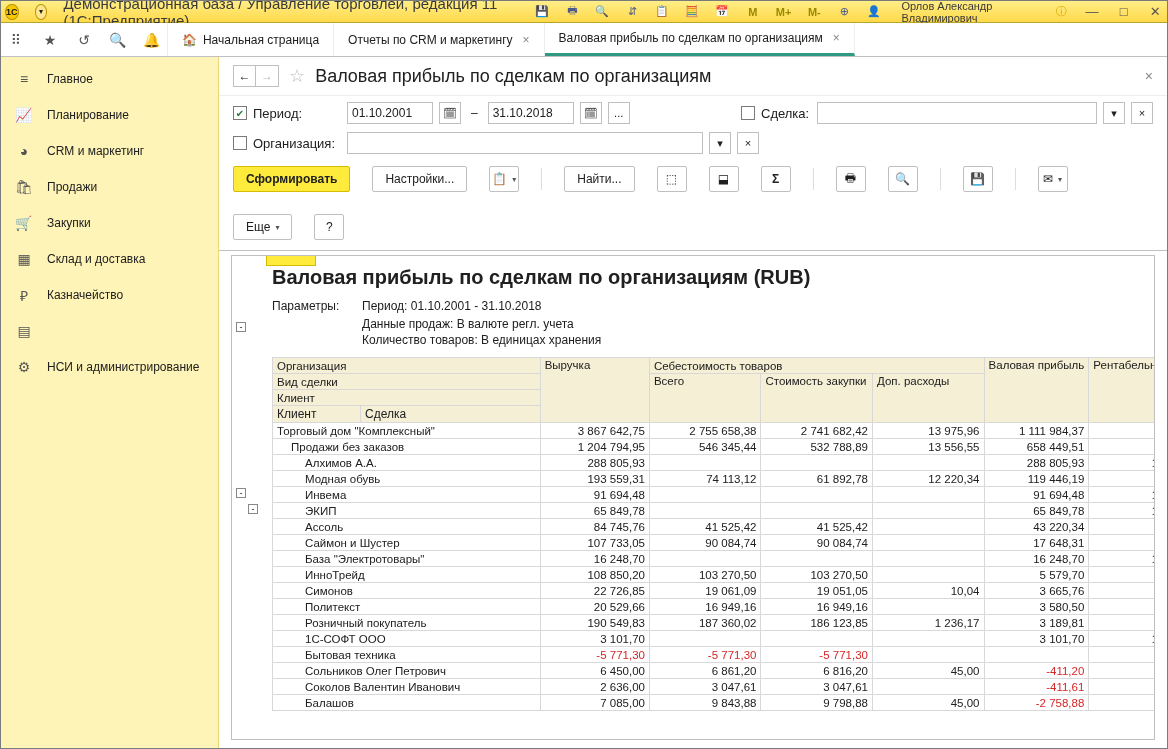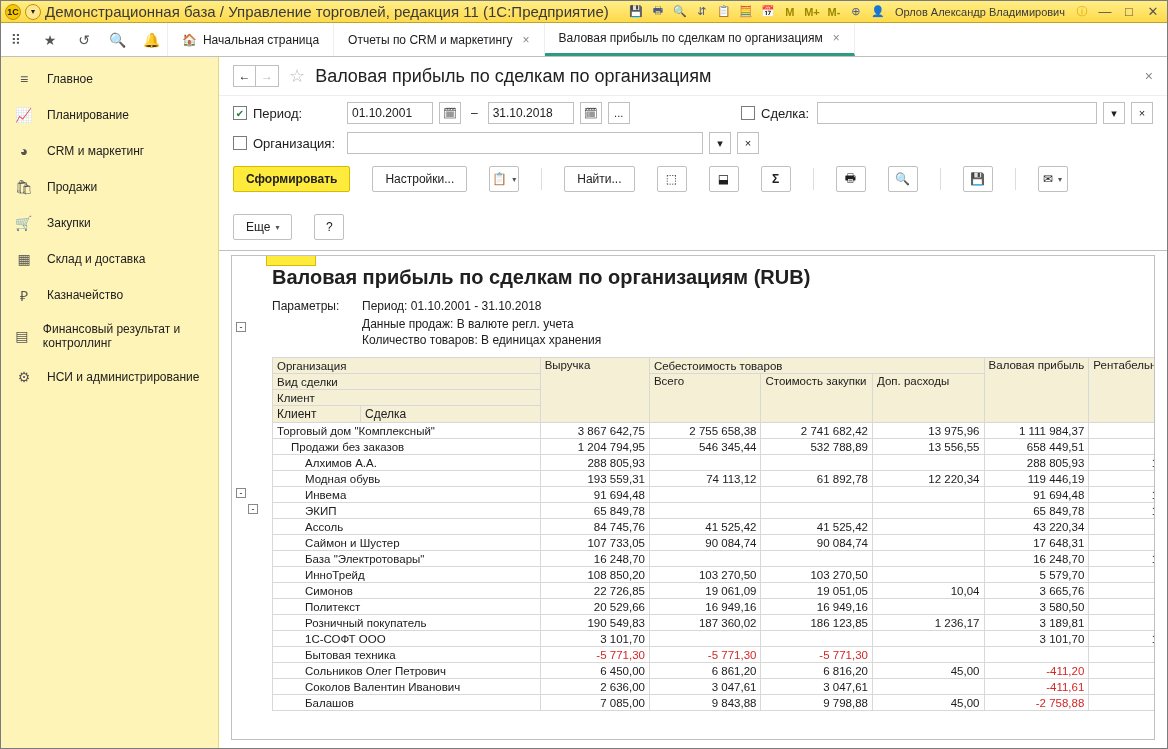--- a/index.html
+++ b/index.html
@@ -10,21 +10,21 @@
     --grid:#d8d8d8;
     --table-hdr:#f4efd5;
     --link:#1a3b8b;
     --red:#d62626;
     --text:#202020;
   }
   *{box-sizing:border-box;font-family:Arial,Helvetica,sans-serif;font-size:12px;color:var(--text);}
   body{margin:0;background:#8a8a8a;display:flex;justify-content:center;}
   .window{width:1168px;height:749px;background:#fff;border:1px solid #7b7b7b;box-shadow:0 2px 8px rgba(0,0,0,.4);display:flex;flex-direction:column;overflow:hidden;}
   
-  .titlebar{height:22px;background:linear-gradient(#ffee87,#ffd94a);display:flex;align-items:center;padding:0 4px;gap:4px;border-bottom:1px solid #b8a52c;}
+  .titlebar{height:22px;background:linear-gradient(#ffee87,#ffd94a);display:flex;align-items:center;padding:0 4px;gap:16px;border-bottom:1px solid #b8a52c;}
   .tb-logo{width:16px;height:16px;border-radius:50%;background:#f9c700;border:1px solid #b99500;font-size:9px;line-height:14px;text-align:center;font-weight:bold;}
   .tb-caret{width:16px;height:16px;border:1px solid #b99500;border-radius:50%;background:#ffe690;text-align:center;font-size:8px;line-height:14px;}
   .tb-title{font-size:15px;color:#3a3a3a;}
   .tb-spacer{flex:1;}
   .tb-icon{width:18px;height:16px;display:inline-flex;align-items:center;justify-content:center;font-size:11px;color:#4b5a8a;cursor:pointer;}
   .tb-icon.m{font-weight:bold;color:#9b8a00;font-size:11px;}
   .tb-user{font-size:11px;color:#3a3a3a;margin:0 4px;}
   .tb-ctrl{width:20px;height:15px;text-align:center;font-size:13px;color:#555;cursor:pointer;}
   
   .navbar{height:34px;border-bottom:1px solid var(--border);display:flex;align-items:stretch;background:#fff;}
@@ -161,21 +161,20 @@
       <div class="side-item">
           <span class="ic">▦</span>
           <span>Склад и доставка</span>
         </div>
       <div class="side-item">
           <span class="ic">₽</span>
           <span>Казначейство</span>
         </div>
       <div class="side-item">
           <span class="ic">▤</span>
-          <span style="line-height:14px;">Финансовый результат и контроллинг</span>
         </div>
       <div class="side-item">
           <span class="ic">⚙</span>
           <span style="line-height:14px;">НСИ и администрирование</span>
         </div>
     </div>
 
     <div class="main">
       <div class="page-hdr">
         <div class="navbtns">

